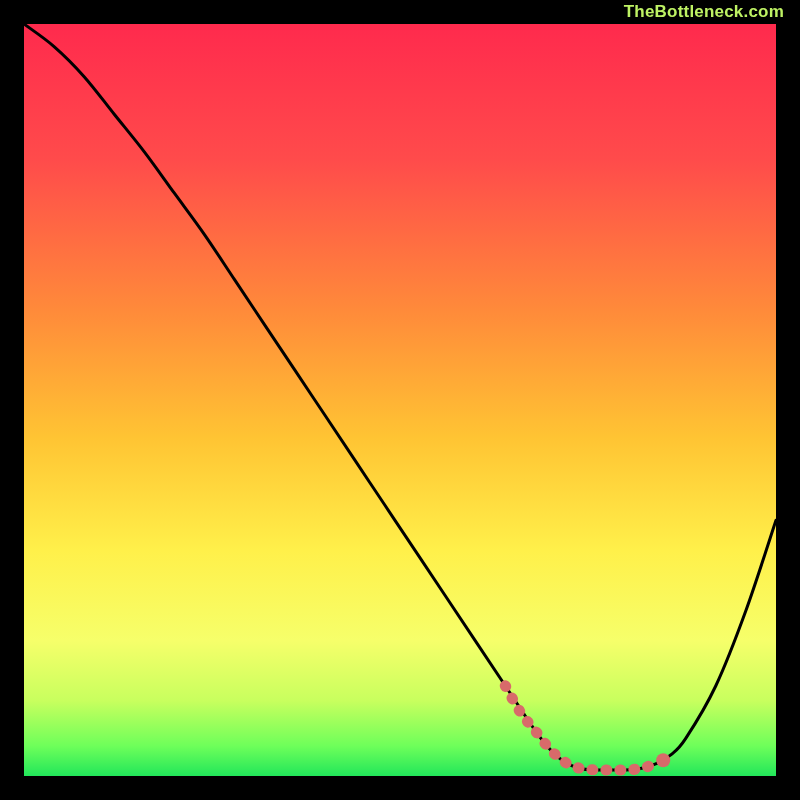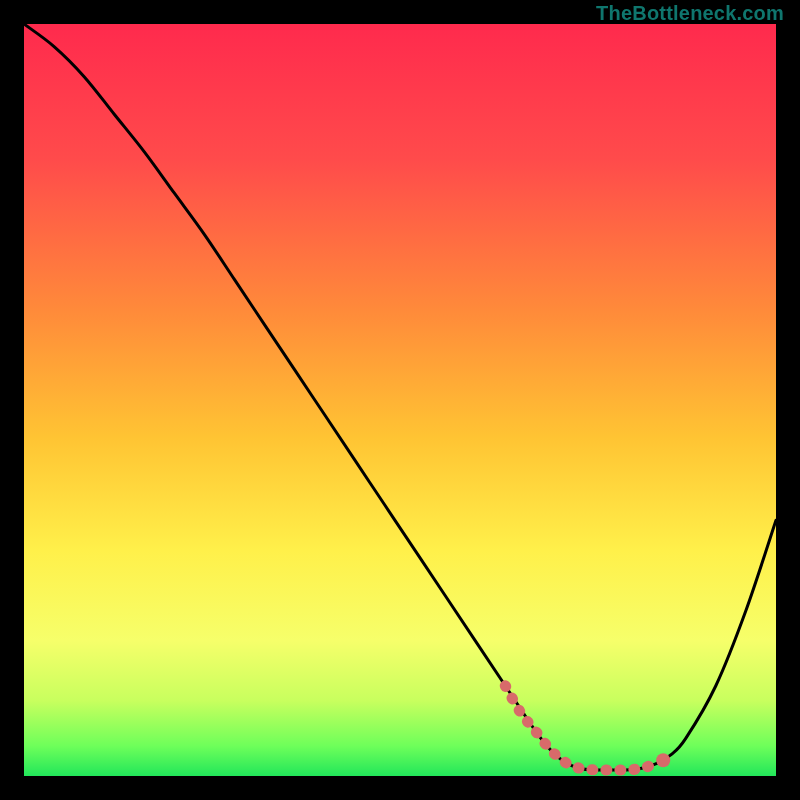--- a/index.html
+++ b/index.html
@@ -14,22 +14,22 @@
   .frame {
     width: 800px;
     height: 800px;
     background: #000;
     position: relative;
   }
   .watermark {
     position: absolute;
     top: 2px;
     right: 16px;
-    color: #0f766e;
-    font-size: 20px;
+    color: #bef264;
+    font-size: 17px;
     font-weight: bold;
     letter-spacing: 0.2px;
     z-index: 5;
     margin-left: 12px;
   }
   .plot {
     position: absolute;
     left: 24px;
     top: 24px;
     width: 752px;

